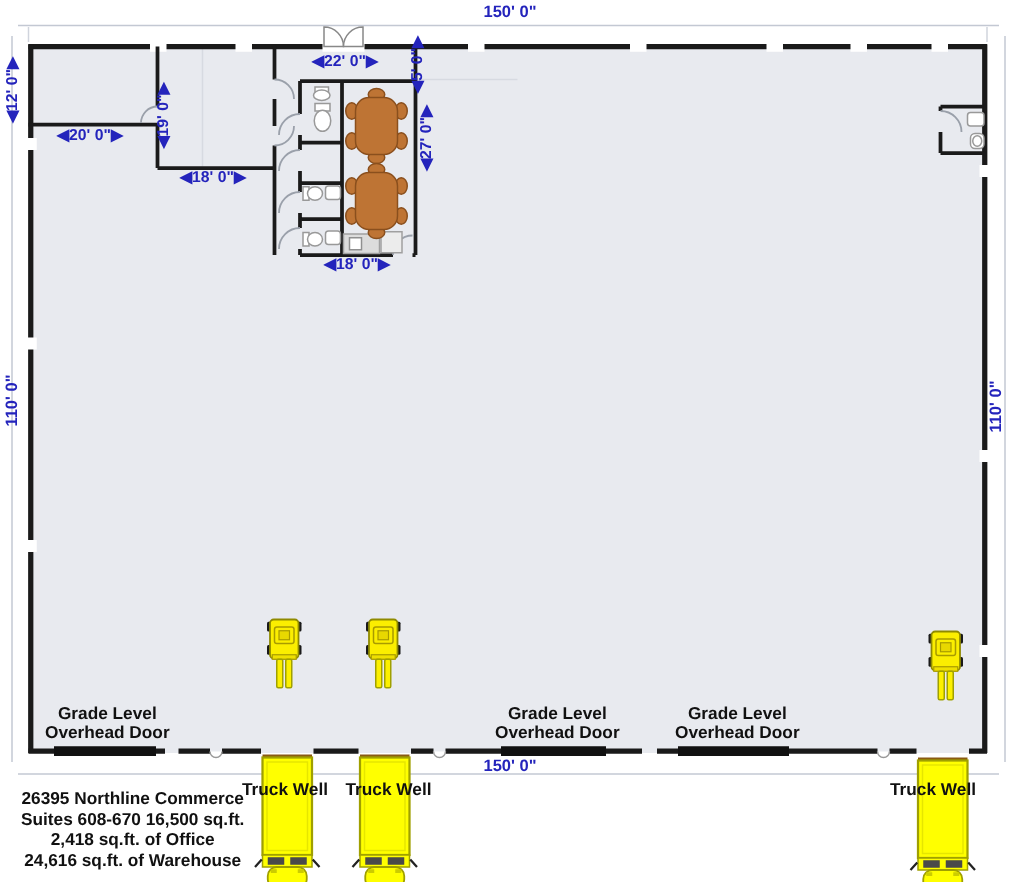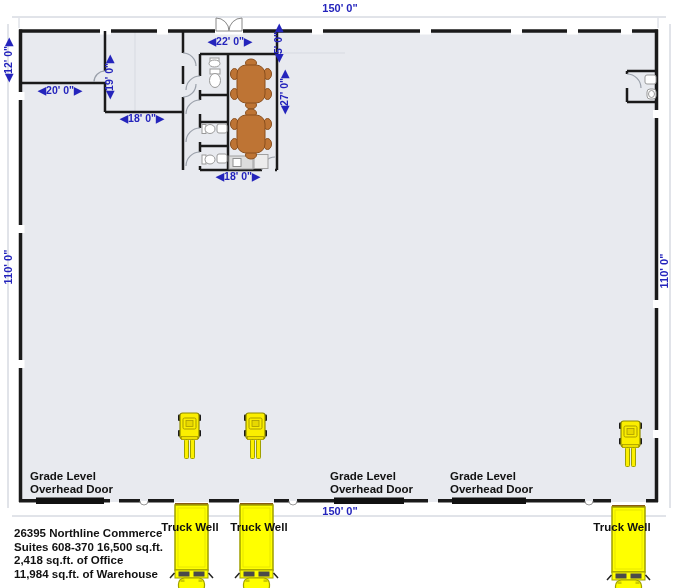--- a/index.html
+++ b/index.html
@@ -1,21 +1,21 @@
 <!DOCTYPE html>
 <html><head>
 <meta charset="utf-8">
 <style>
   html,body{margin:0;padding:0;background:#fff;}
   .canvas{
     position:relative;width:680px;height:588px;background:#ffffff;
     overflow:hidden;font-family:"Liberation Sans",sans-serif;
   }
   .plan-svg{position:absolute;left:0;top:0;}
-  .lbl{position:absolute;white-space:nowrap;}
+  .lbl{position:absolute;white-space:nowrap;text-align:center;}
   .dim-blue{color:#2424bc;font-weight:bold;font-size:10.5px;text-align:center;line-height:12px;}
   .dim-outer{font-size:11px;}
   .rot{transform:rotate(-90deg);transform-origin:center center;}
   .plan-label{color:#111;font-weight:bold;font-size:11.5px;line-height:13px;}
   .center{text-align:center;margin-top:44px;}
   .info-block{color:#111;font-weight:bold;font-size:11.5px;line-height:13.5px;}
   .info-block span{display:block;}
 </style>
 </head>
 <body>
@@ -202,18 +202,18 @@
     <span style="display:block">Grade Level</span>
     <span style="display:block">Overhead Door</span>
   </div>
 
   <div class="lbl plan-label center" style="left:150px;top:477px;width:80px;">Truck Well</div>
   <div class="lbl plan-label center" style="left:219px;top:477px;width:80px;">Truck Well</div>
   <div class="lbl plan-label center" style="left:582px;top:477px;width:80px;">Truck Well</div>
 
   <div class="lbl info-block" style="left:14px;top:527px;">
     <span>26395 Northline Commerce</span>
-    <span>Suites 608-370 16,500 sq.ft.</span>
+    <span>Suites 608-670 16,500 sq.ft.</span>
     <span>2,418 sq.ft. of Office</span>
-    <span>11,984 sq.ft. of Warehouse</span>
+    <span>24,616 sq.ft. of Warehouse</span>
   </div>
 
 </div>
 
 </body></html>

